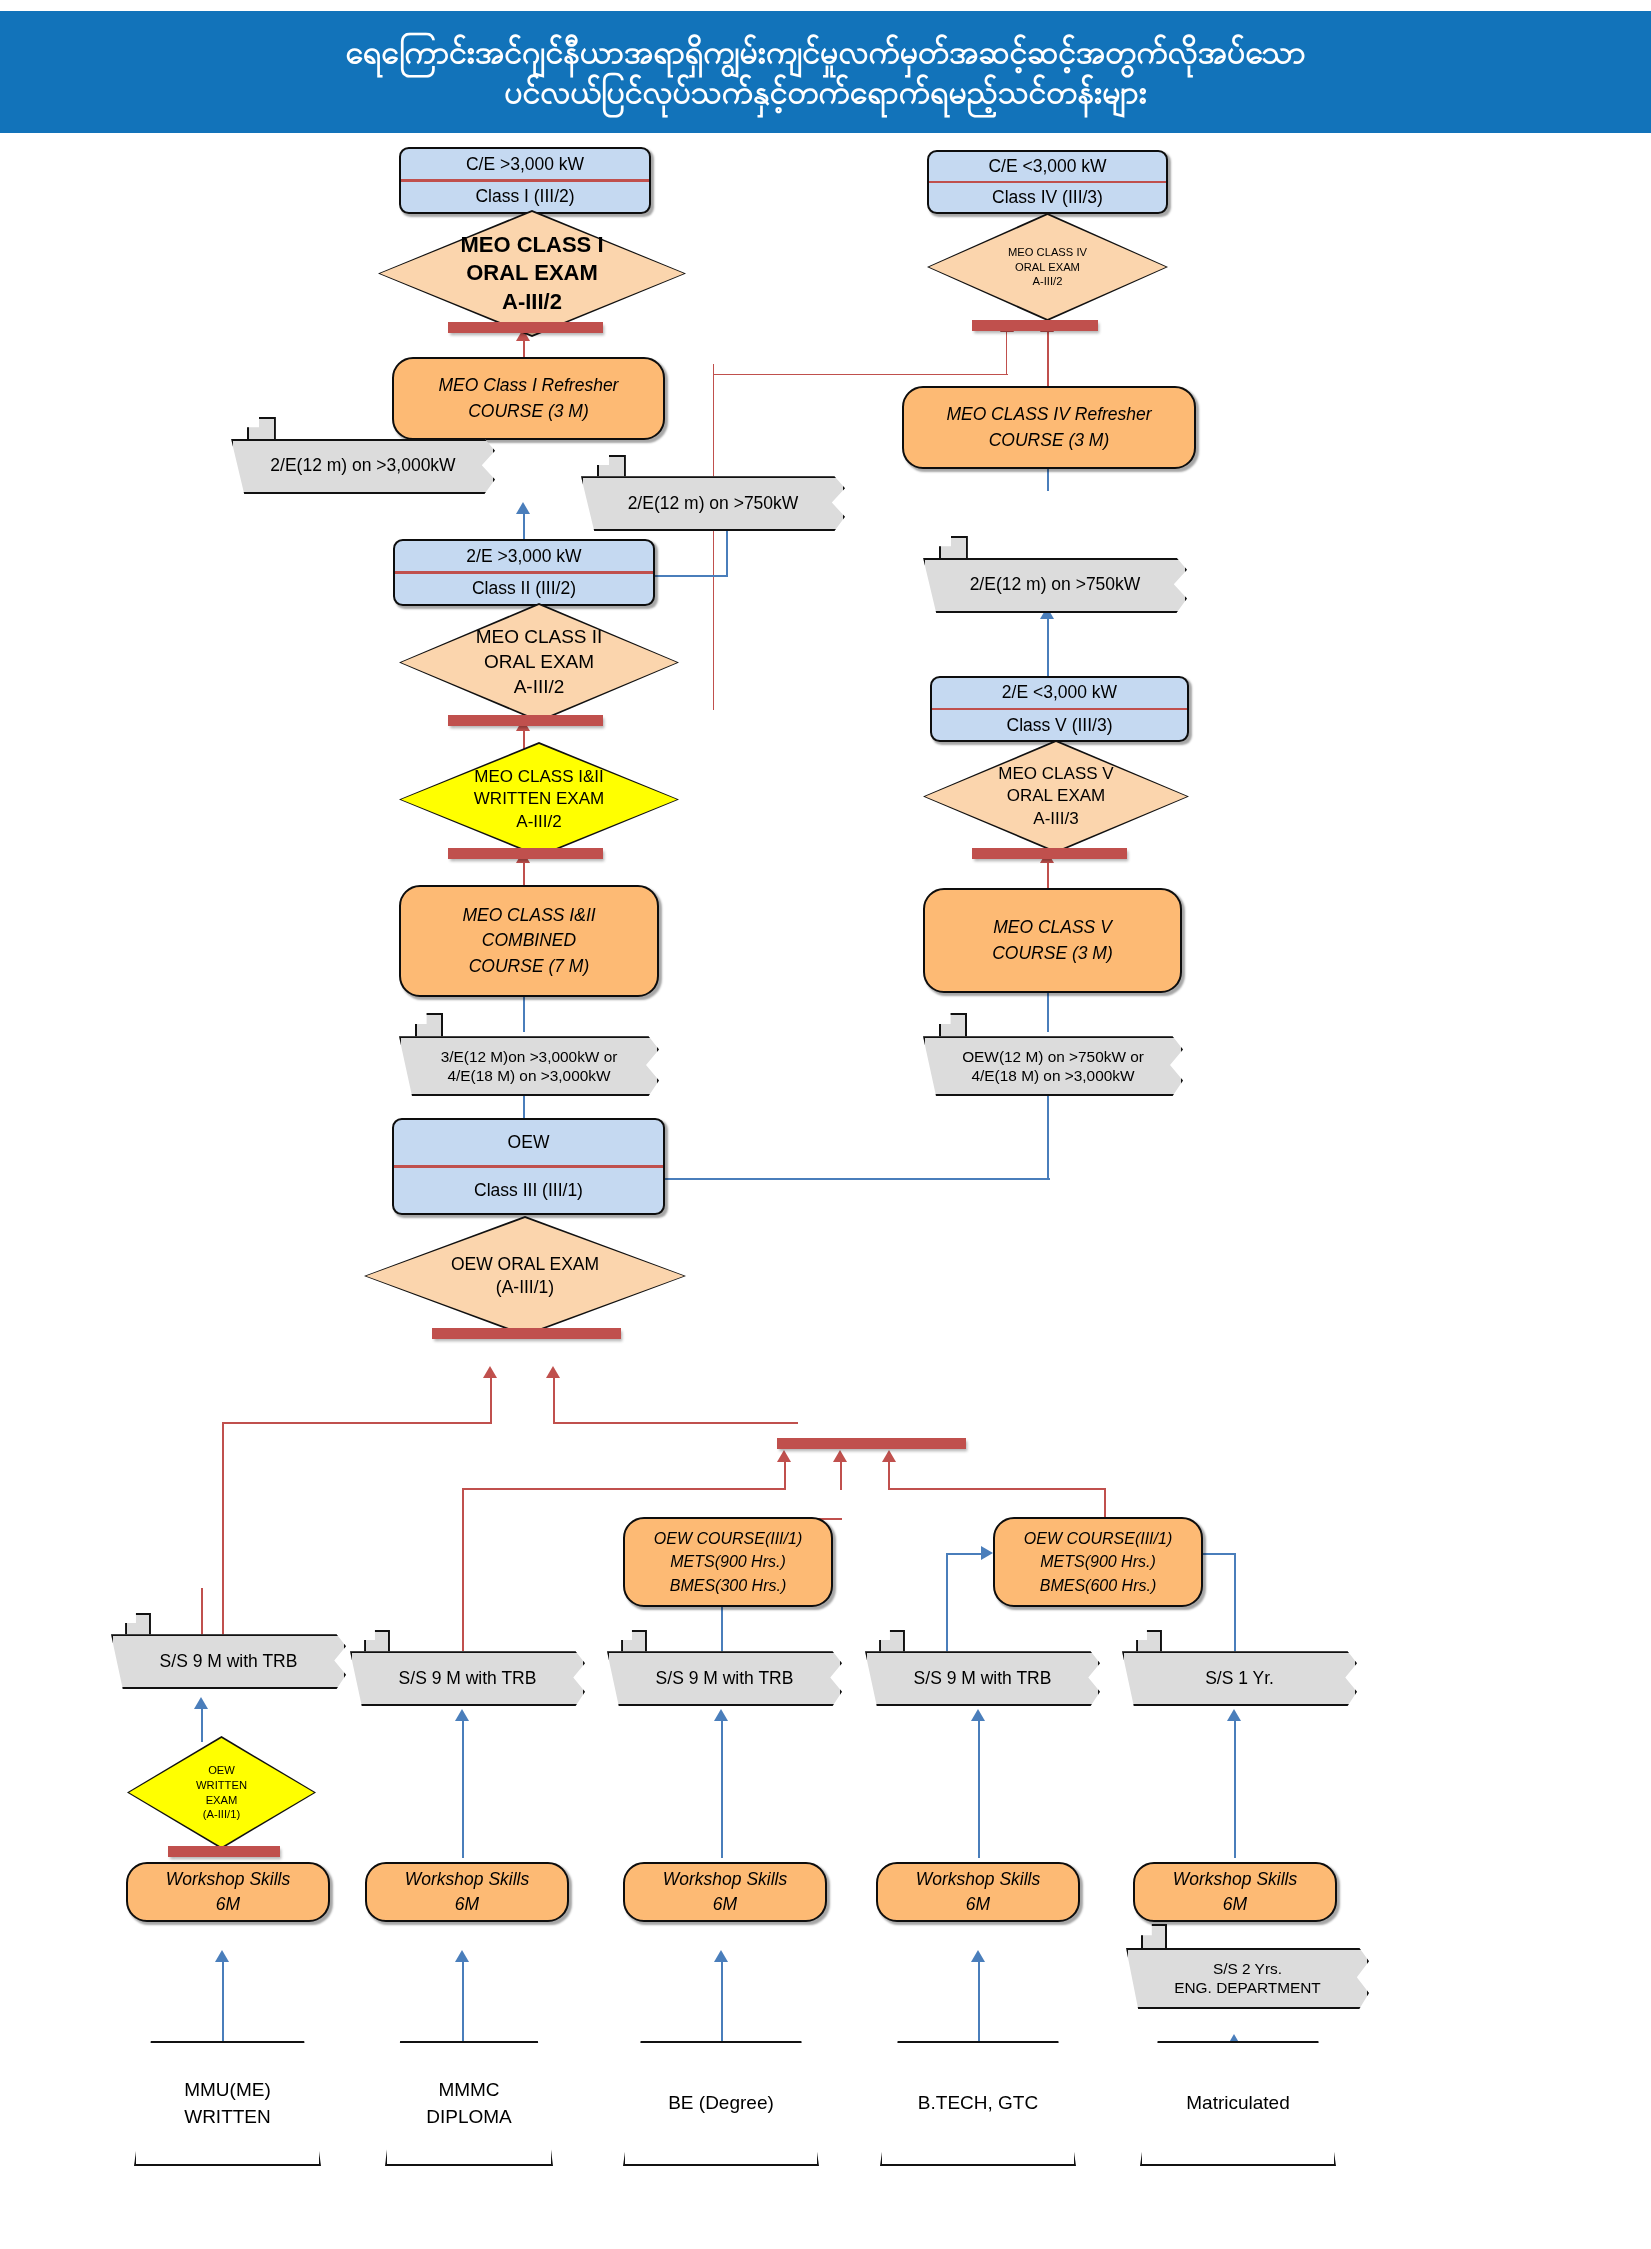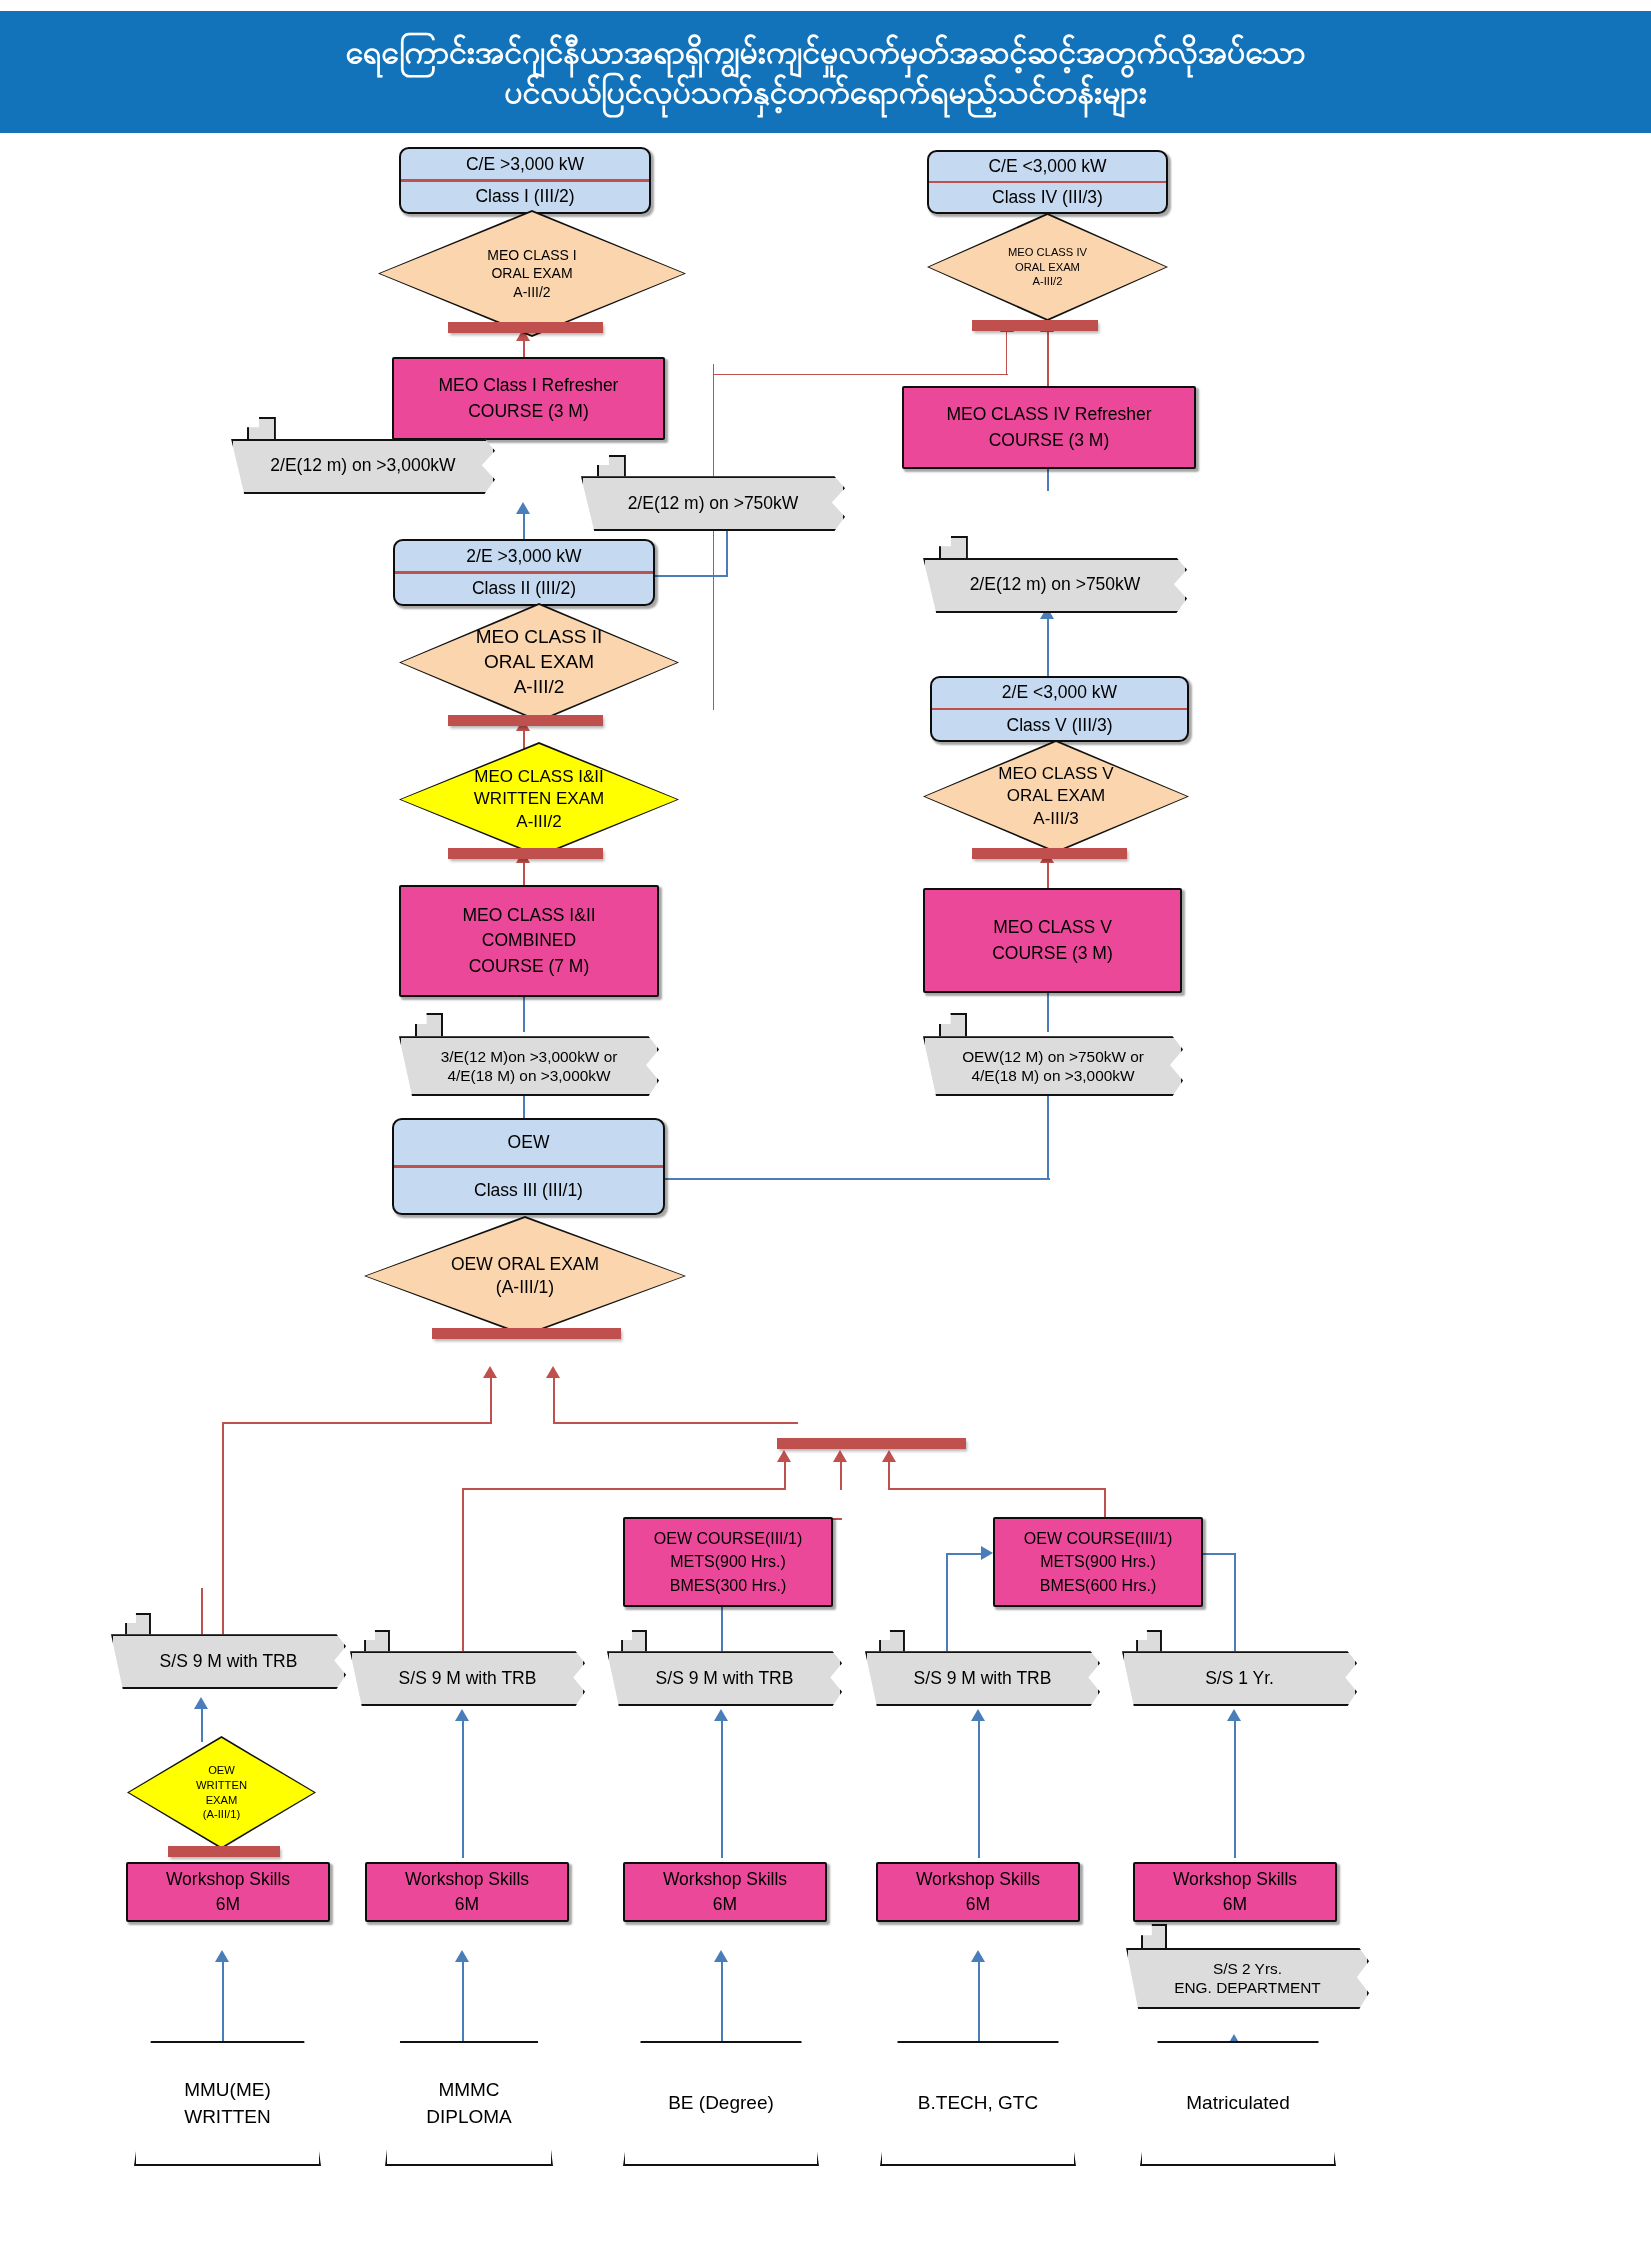--- a/index.html
+++ b/index.html
@@ -26,23 +26,23 @@
     background:#c5d9f1;border:2.1px solid #0d0d0d;border-radius:9.8px;
     box-shadow:2.1px 2.1px 2.1px rgba(0,0,0,.35);
     font-size:17.5px;padding:0;overflow:hidden;
   }
   .cert .top{width:100%;flex:1;display:flex;align-items:center;justify-content:center;}
   .cert .rule{width:100%;height:2.1px;background:#c0504d;}
   .cert .bot{width:100%;flex:1;display:flex;align-items:center;justify-content:center;}
 
   
   .course{
-    background:#ec4899;border:2.8px solid #0d0d0d;border-radius:2px;
+    background:#fdba74;border:2.8px solid #0d0d0d;border-radius:21px;
     box-shadow:2.1px 2.1px 2.1px rgba(0,0,0,.35);
-    font-size:17.5px;line-height:1.45;
+    font-size:17.5px;line-height:1.45;font-style:italic;
   }
   .course.small{font-size:16px;}
 
   
   .trap{border:0;background:transparent;}
   .trap .shape{
     position:absolute;inset:0;background:#ffffff;border:2.8px solid #111;
     clip-path:polygon(9% 0%,91% 0%,100% 100%,0% 100%);
     box-sizing:border-box;
   }
@@ -232,21 +232,21 @@
 
   <div class="node cert" style="left:927px;top:150px;width:241px;height:64px;align-items:center;">
     <div class="top">C/E  &lt;3,000 kW</div>
     <div class="rule"></div>
     <div class="bot">Class IV (III/3)</div>
   </div>
 
   <div class="node diamond orange" style="left:378px;top:210px;width:308px;height:127px;">
     <div class="dborder"></div>
     <div class="dfill"></div>
-    <div class="dtxt" style="font-size:14px;">
+    <div class="dtxt" style="font-size:22px;font-weight:bold;">
       <div>MEO CLASS I</div>
       <div>ORAL EXAM</div>
       <div>A-III/2</div>
     </div>
   </div>
 
   <div class="node diamond orange" style="left:927px;top:213px;width:241px;height:108px;">
     <div class="dborder"></div>
     <div class="dfill"></div>
     <div class="dtxt" style="font-size:11.2px;">

